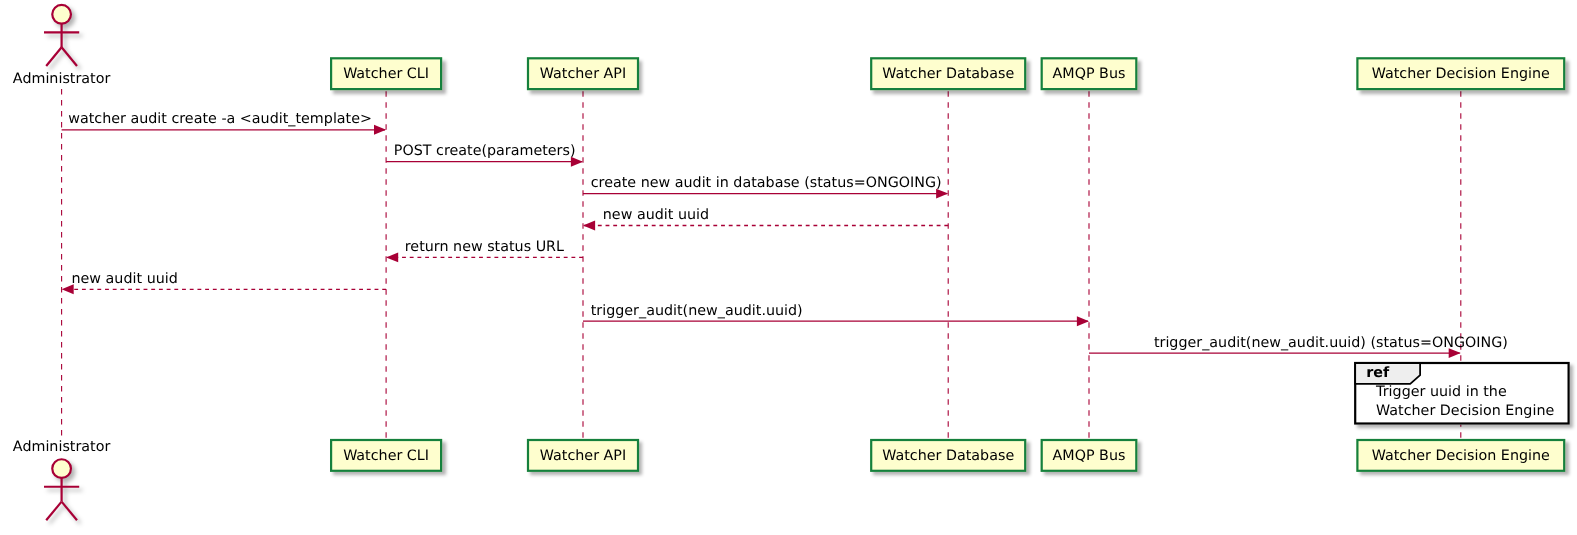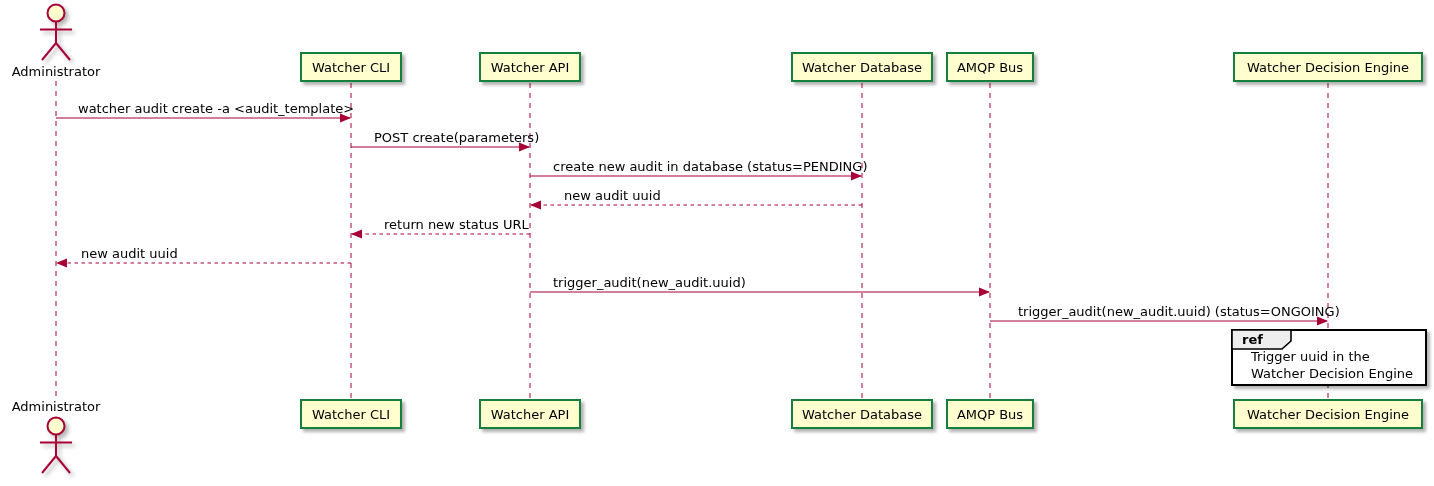--- a/index.html
+++ b/index.html
@@ -56,21 +56,20 @@
     width: 112px;
     text-align: center;
     white-space: nowrap;
   }
   .msg {
     position: absolute;
     z-index: 2;
     white-space: nowrap;
     height: 16px;
     line-height: 16px;
-    margin-left: 16px;
   }
   .ref {
     position: absolute;
     z-index: 3;
     left: 1231px;
     top: 329px;
     width: 192px;
     height: 53px;
     background: #ffffff;
     border: 2px solid #000000;
@@ -168,26 +167,26 @@
   <div class="pbox" style="left:1233px; top:52px; width:186px;">Watcher Decision Engine</div>
 
   <div class="pbox" style="left:300px; top:399px; width:98px;">Watcher CLI</div>
   <div class="pbox" style="left:479px; top:399px; width:98px;">Watcher API</div>
   <div class="pbox" style="left:791px; top:399px; width:138px;">Watcher Database</div>
   <div class="pbox" style="left:946px; top:399px; width:84px;">AMQP Bus</div>
   <div class="pbox" style="left:1233px; top:399px; width:186px;">Watcher Decision Engine</div>
 
   <div class="msg" style="left:62px; top:101px;">watcher audit create -a &lt;audit_template&gt;</div>
   <div class="msg" style="left:358px; top:130px;">POST create(parameters)</div>
-  <div class="msg" style="left:537px; top:159px;">create new audit in database (status=PENDING)</div>
+  <div class="msg" style="left:537px; top:159px;">create new audit in database (status=ONGOING)</div>
   <div class="msg" style="left:548px; top:188px;">new audit uuid</div>
   <div class="msg" style="left:368px; top:217px;">return new status URL</div>
   <div class="msg" style="left:65px; top:246px;">new audit uuid</div>
   <div class="msg" style="left:537px; top:275px;">trigger_audit(new_audit.uuid)</div>
-  <div class="msg" style="left:1002px; top:304px;">trigger_audit(new_audit.uuid) (status=ONGOING)</div>
+  <div class="msg" style="left:1049px; top:304px;">trigger_audit(new_audit.uuid) (status=ONGOING)</div>
 
   <div class="ref">
     <svg class="ref-header" width="62" height="21" viewBox="0 0 62 21">
       <polygon points="1,1 60,1 60,12 51,20 1,20" fill="#EEEEEE" stroke="#000000" stroke-width="1.6"></polygon>
     </svg>
     <span class="ref-tag">ref</span>
     <div class="ref-body">
       <div>Trigger uuid in the</div>
       <div>Watcher Decision Engine</div>
     </div>

